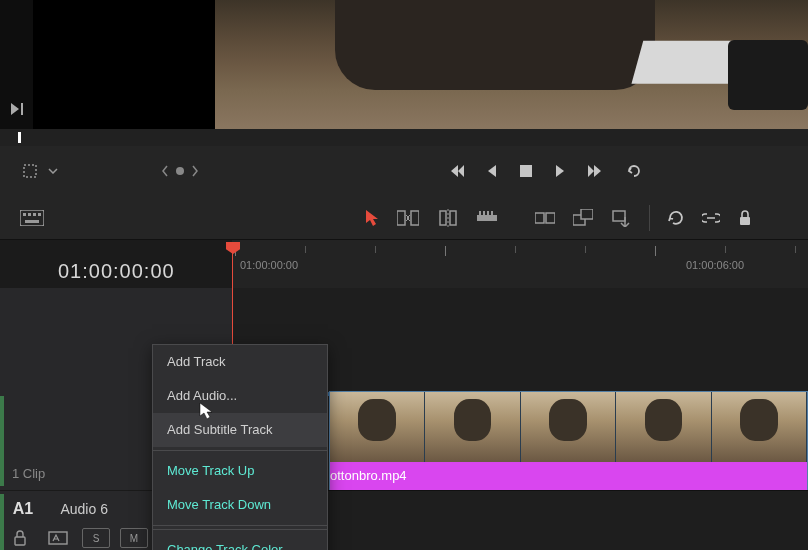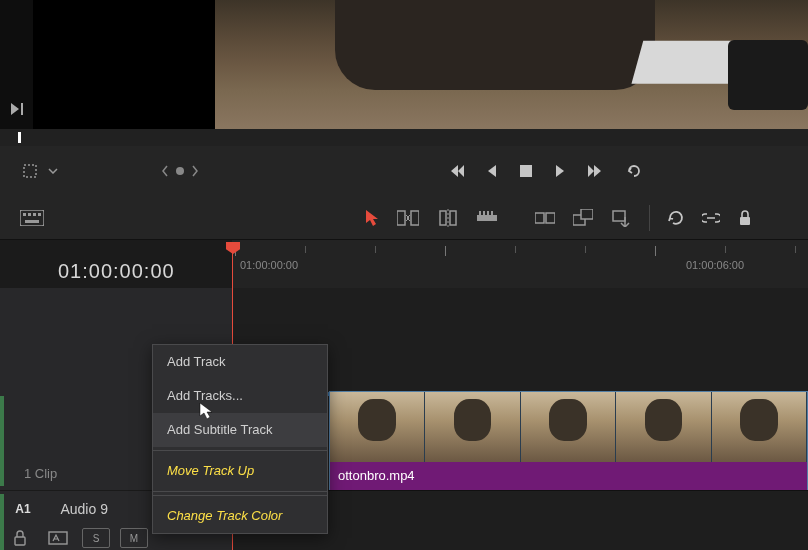--- a/index.html
+++ b/index.html
@@ -34,38 +34,38 @@
   .ruler-label { position: absolute; top: 19px; font-size: 11px; color: #888; }
   .playhead { position: absolute; left: 226px; top: 2px; width: 12px; height: 258px; pointer-events: none; }
   .playhead-mark { width: 14px; height: 12px; background: #e64b3c; clip-path: polygon(0 0, 100% 0, 100% 60%, 50% 100%, 0 60%); }
   .playhead-line { position: absolute; left: 6px; top: 10px; width: 1px; height: 300px; background: #e64b3c; }
   .tracks-header { position: absolute; left: 0; top: 48px; width: 232px; height: 262px; background: #28282a; }
   .v1-row { position: absolute; left: 6px; top: 112px; width: 220px; height: 60px; }
   .v1-btn { display: inline-flex; align-items: center; justify-content: center; width: 34px; height: 22px; border: 1px solid #e67a5a; color: #f08a6a; font-size: 12px; border-radius: 3px; margin-right: 16px; }
   .track-name { font-size: 14px; color: #ccc; vertical-align: top; line-height: 22px; }
   .track-icons { margin-top: 8px; display: flex; gap: 10px; align-items: center; }
   .sq-icon { width: 28px; height: 20px; display: inline-flex; align-items: center; justify-content: center; color: #999; }
-  .clip-count { position: absolute; left: 24px; top: 178px; font-size: 13px; color: #888; }
+  .clip-count { position: absolute; left: 12px; top: 178px; font-size: 13px; color: #888; }
   .divider-line { position: absolute; left: 0; top: 202px; width: 232px; height: 1px; background: #1a1a1a; }
   .a1-row { position: absolute; left: 6px; top: 210px; width: 220px; height: 50px; }
-  .a1-btn { display: inline-flex; align-items: center; justify-content: center; width: 34px; height: 22px; color: #ddd; font-size: 12px; margin-right: 16px; font-weight: 600; }
+  .a1-btn { display: inline-flex; align-items: center; justify-content: center; width: 34px; height: 22px; color: #ddd; font-size: 16px; margin-right: 16px; font-weight: 600; }
   .track-content { position: absolute; left: 232px; top: 48px; width: 576px; height: 262px; background: #1e1e1e; }
   .v-strip-border { position: absolute; left: 0; top: 104px; height: 4px; width: 100%; background: #356a9a; }
   .video-clip { position: absolute; left: 97px; top: 103px; width: 479px; height: 100px; background: #3d5a73; border: 1px solid #537fa5; overflow: hidden; }
   .thumbs { display: flex; height: 70px; }
   .thumb { flex: 1; height: 70px; background: linear-gradient(180deg, #c9b89a 0%, #a8926f 40%, #6b5843 100%); border-right: 1px solid #2a3d4f; position: relative; }
   .thumb::after { content: ''; position: absolute; left: 30%; top: 10%; width: 40%; height: 60%; background: #3a3228; border-radius: 40%; }
-  .clip-label { height: 30px; padding-left: 8px; line-height: 28px; font-size: 13px; color: #fff; background: #701a75; }
+  .clip-label { height: 30px; line-height: 28px; font-size: 13px; color: #fff; background: #d946ef; }
   .colorbar-v { position: absolute; left: -232px; top: 108px; width: 4px; height: 90px; background: #3c7a4a; }
   .colorbar-a { position: absolute; left: -232px; top: 206px; width: 4px; height: 56px; background: #3c7a4a; }
   .a-divider { position: absolute; left: 0; top: 202px; width: 100%; height: 1px; background: #111; }
   .context-menu { position: absolute; left: 152px; top: 344px; width: 176px; background: #2f2f31; border: 1px solid #4a4a4c; box-shadow: 0 4px 16px rgba(0,0,0,0.5); z-index: 50; }
   .cm-item { padding: 8px 14px; font-size: 13px; color: #d0d0d0; cursor: pointer; position: relative; line-height: 18px; }
   .cm-item.hover { background: #3d3d40; }
-  .cm-item.disabled { color: #fde047; cursor: default; font-style: italic; }
+  .cm-item.disabled { color: #5eead4; cursor: default; }
   .cm-sep { height: 1px; background: #4a4a4c; margin: 3px 0; }
   .cursor { position: absolute; left: 199px; top: 402px; z-index: 60; color: #fff; }
   svg { display: block; }
 </style>
 </head>
 <body>
 
 <div class="viewer">
   <div class="viewer-left">
     <span class="loop-icon">
@@ -237,21 +237,21 @@
     <div class="ruler-tick major" style="left:423px"></div>
     <div class="ruler-tick" style="left:493px"></div>
     <div class="ruler-tick" style="left:563px"></div>
   </div>
 
   <div class="tracks-header">
     <div class="clip-count">1 Clip</div>
     <div class="divider-line"></div>
     <div class="a1-row">
       <span class="a1-btn">A1</span>
-      <span class="track-name">Audio 9</span>
+      <span class="track-name">Audio 6</span>
       <div class="track-icons">
         <span class="sq-icon">
             <svg width="14" height="16" viewBox="0 0 14 16">
               <rect x="2" y="7" width="10" height="8" rx="1" fill="none" stroke="#999" stroke-width="1.4"></rect>
               <path d="M4 7 V4 A3 3 0 0 1 10 4 V7" fill="none" stroke="#999" stroke-width="1.4"></path>
             </svg>
           </span>
         <span class="sq-icon">
             <svg width="20" height="14" viewBox="0 0 20 14">
               <rect x="1" y="1" width="18" height="12" fill="none" stroke="#999" stroke-width="1.4"></rect>
@@ -282,24 +282,25 @@
   </div>
 
   <div class="playhead">
     <div class="playhead-mark"></div>
     <div class="playhead-line"></div>
   </div>
 </div>
 
 <div class="context-menu" id="ctx">
     <div class="cm-item">Add Track</div>
-    <div class="cm-item">Add Tracks...</div>
+    <div class="cm-item">Add Audio...</div>
     <div class="cm-item hover">Add Subtitle Track</div>
     <div class="cm-sep"></div>
     <div class="cm-item disabled">Move Track Up</div>
+    <div class="cm-item disabled">Move Track Down</div>
     <div class="cm-sep"></div>
     <div class="cm-sep"></div>
     <div class="cm-item disabled">Change Track Color</div>
   </div>
 
 <span class="cursor">
   <svg width="14" height="18" viewBox="0 0 14 18">
       <path d="M1 1 L1 14 L5 11 L8 17 L11 15 L8 10 L13 10 Z" fill="#fff" stroke="#000" stroke-width="0.5"></path>
     </svg>
 </span>

